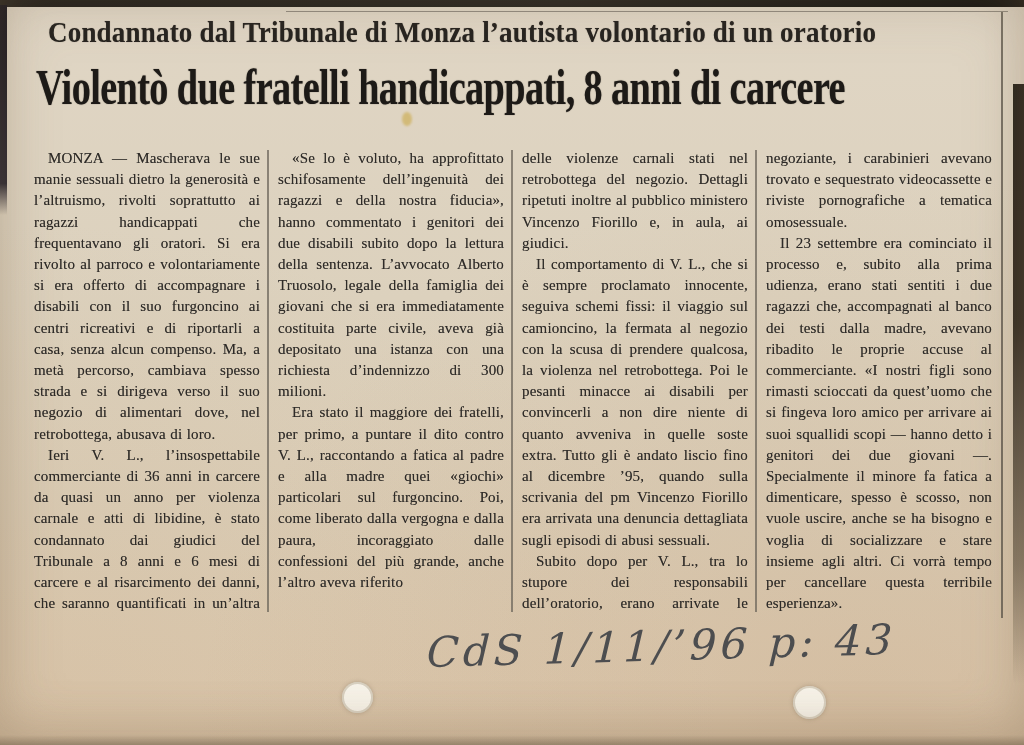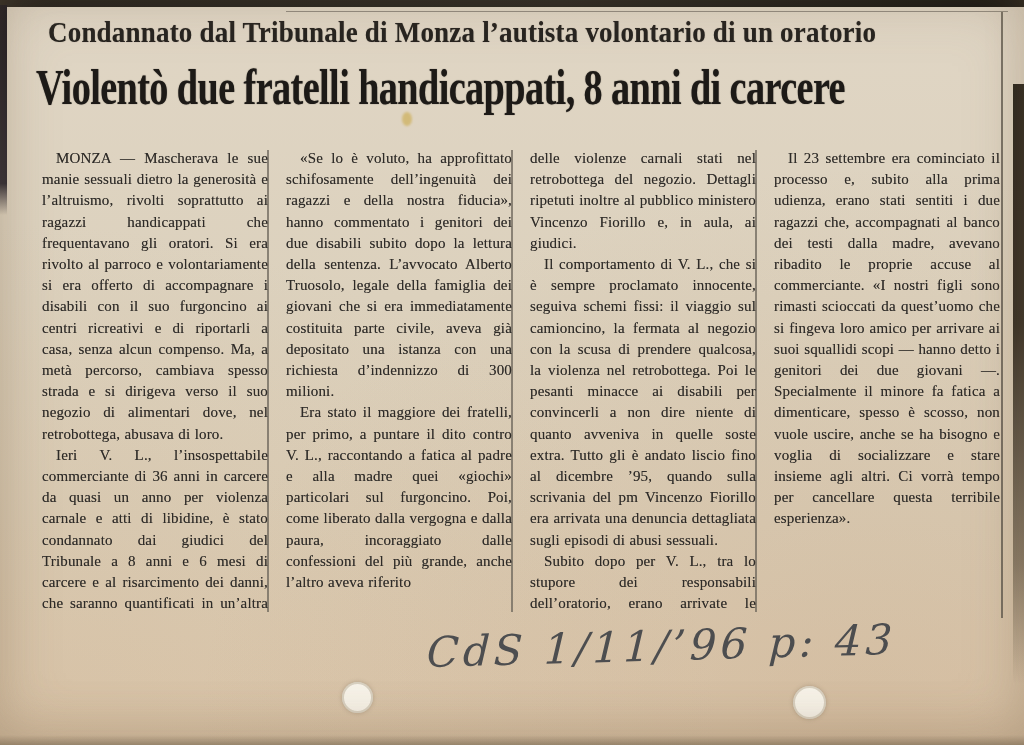--- a/index.html
+++ b/index.html
@@ -37,21 +37,21 @@
   }
   .headline{
     top:56px;left:36px;width:965px;
     font-size:39px;font-weight:bold;color:#1d1a17;letter-spacing:-.6px;
     transform:scale(.98,1.32);transform-origin:left top;white-space:nowrap;
     text-shadow:0 0 1px rgba(25,22,18,.55);
   }
   
   .cols{
     top:148px;left:34px;width:958px;height:466px;
-    display:grid;grid-template-columns:repeat(4,1fr);column-gap:18px;margin-left:8px;
+    display:grid;grid-template-columns:repeat(4,1fr);column-gap:18px;
   }
   .col{overflow:hidden;height:466px;}
   .para{
     margin:0;font-size:15px;line-height:21.2px;color:#2e2b28;
     text-align:justify;letter-spacing:.15px;word-spacing:.5px;
     text-shadow:0 0 .5px rgba(46,43,40,.5);
   }
   .para.indent{text-indent:14px;}
   
   .handwriting{
@@ -87,20 +87,21 @@
   <div class="col">
     <p class="para indent">«Se lo è voluto, ha approfittato schifosamente dell’ingenuità dei ragazzi e della nostra fiducia», hanno commentato i genitori dei due disabili subito dopo la lettura della sentenza. L’avvocato Alberto Truosolo, legale della famiglia dei giovani che si era immediatamente costituita parte civile, aveva già depositato una istanza con una richiesta d’indennizzo di 300 milioni.</p>
     <p class="para indent">Era stato il maggiore dei fratelli, per primo, a puntare il dito contro V. L., raccontando a fatica al padre e alla madre quei «giochi» particolari sul furgoncino. Poi, come liberato dalla vergogna e dalla paura, incoraggiato dalle confessioni del più grande, anche l’altro aveva riferito</p>
   </div>
   <div class="col">
     <p class="para">delle violenze carnali stati nel retrobottega del negozio. Dettagli ripetuti inoltre al pubblico ministero Vincenzo Fiorillo e, in aula, ai giudici.</p>
     <p class="para indent">Il comportamento di V. L., che si è sempre proclamato innocente, seguiva schemi fissi: il viaggio sul camioncino, la fermata al negozio con la scusa di prendere qualcosa, la violenza nel retrobottega. Poi le pesanti minacce ai disabili per convincerli a non dire niente di quanto avveniva in quelle soste extra. Tutto gli è andato liscio fino al dicembre ’95, quando sulla scrivania del pm Vincenzo Fiorillo era arrivata una denuncia dettagliata sugli episodi di abusi sessuali.</p>
     <p class="para indent">Subito dopo per V. L., tra lo stupore dei responsabili dell’oratorio, erano arrivate le manette. In una perquisizione nell’appartamento del</p>
   </div>
   <div class="col">
+    <p class="para">negoziante, i carabinieri avevano trovato e sequestrato videocassette e riviste pornografiche a tematica omosessuale.</p>
     <p class="para indent">Il 23 settembre era cominciato il processo e, subito alla prima udienza, erano stati sentiti i due ragazzi che, accompagnati al banco dei testi dalla madre, avevano ribadito le proprie accuse al commerciante. «I nostri figli sono rimasti scioccati da quest’uomo che si fingeva loro amico per arrivare ai suoi squallidi scopi — hanno detto i genitori dei due giovani —. Specialmente il minore fa fatica a dimenticare, spesso è scosso, non vuole uscire, anche se ha bisogno e voglia di socializzare e stare insieme agli altri. Ci vorrà tempo per cancellare questa terribile esperienza».</p>
 
   </div>
 </div>
 
 <div class="abs handwriting">CdS 1/11/’96 p: 43</div>
 
 <div class="abs hole hole1"></div>
 <div class="abs hole hole2"></div>
 

